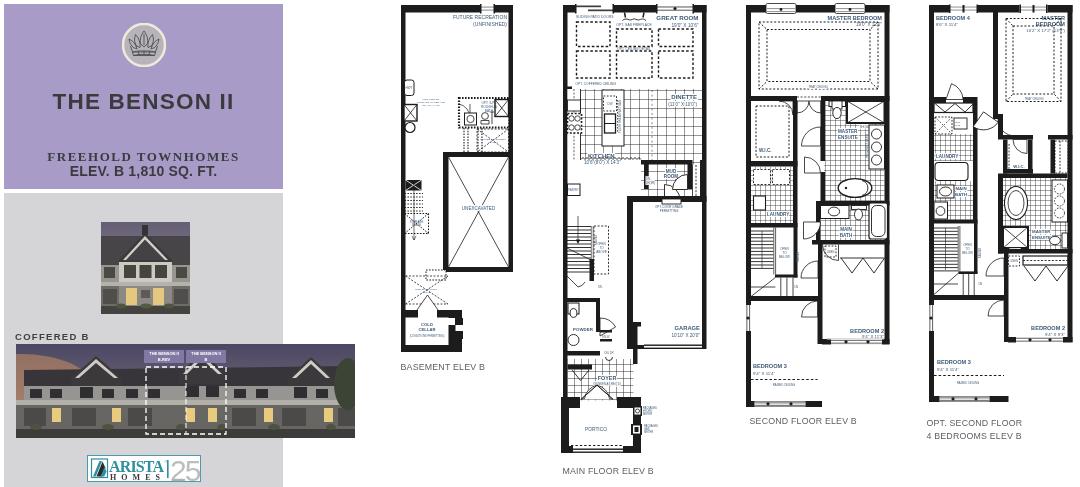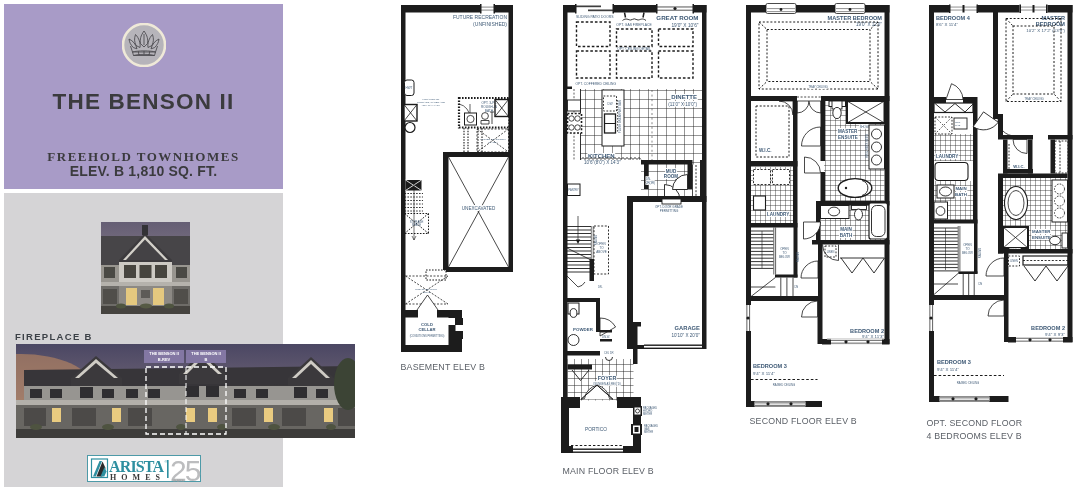--- a/index.html
+++ b/index.html
@@ -66,21 +66,21 @@
   <rect x="52" y="66" width="11" height="17" fill="#e4c87f"></rect>
   <rect x="40" y="68" width="9" height="8" fill="#5d5b57"></rect>
   <rect x="2" y="67" width="14" height="15" fill="#504e4a"></rect>
     <rect x="73" y="67" width="14" height="15" fill="#504e4a"></rect>
   <rect x="0" y="84" width="89" height="8" fill="#45433f"></rect>
   <ellipse cx="20" cy="84" rx="5" ry="2.5" fill="#4f5540"></ellipse>
   <ellipse cx="45" cy="84" rx="6" ry="2.5" fill="#555a44"></ellipse>
   <ellipse cx="68" cy="84" rx="5" ry="2.5" fill="#4f5540"></ellipse>
 </svg>
 
-<div class="abs" style="left:15px;top:331px;color:#3c4147;font-size:9.5px;font-weight:bold;letter-spacing:1.3px;">FIREPLACE B</div>
+<div class="abs" style="left:15px;top:331px;color:#3c4147;font-size:9.5px;font-weight:bold;letter-spacing:1.3px;">COFFERED B</div>
 
 <svg class="abs" style="left:16px;top:344px;" width="339" height="94" viewBox="0 0 339 94">
   <defs>
     <linearGradient id="sky2" x1="0" y1="0" x2="0" y2="1">
       <stop offset="0" stop-color="#4b4763"></stop>
         <stop offset="0.55" stop-color="#6f6577"></stop>
         <stop offset="1" stop-color="#a58a77"></stop>
     </linearGradient>
   </defs>
   <rect x="0" y="0" width="339" height="94" fill="url(#sky2)"></rect>

